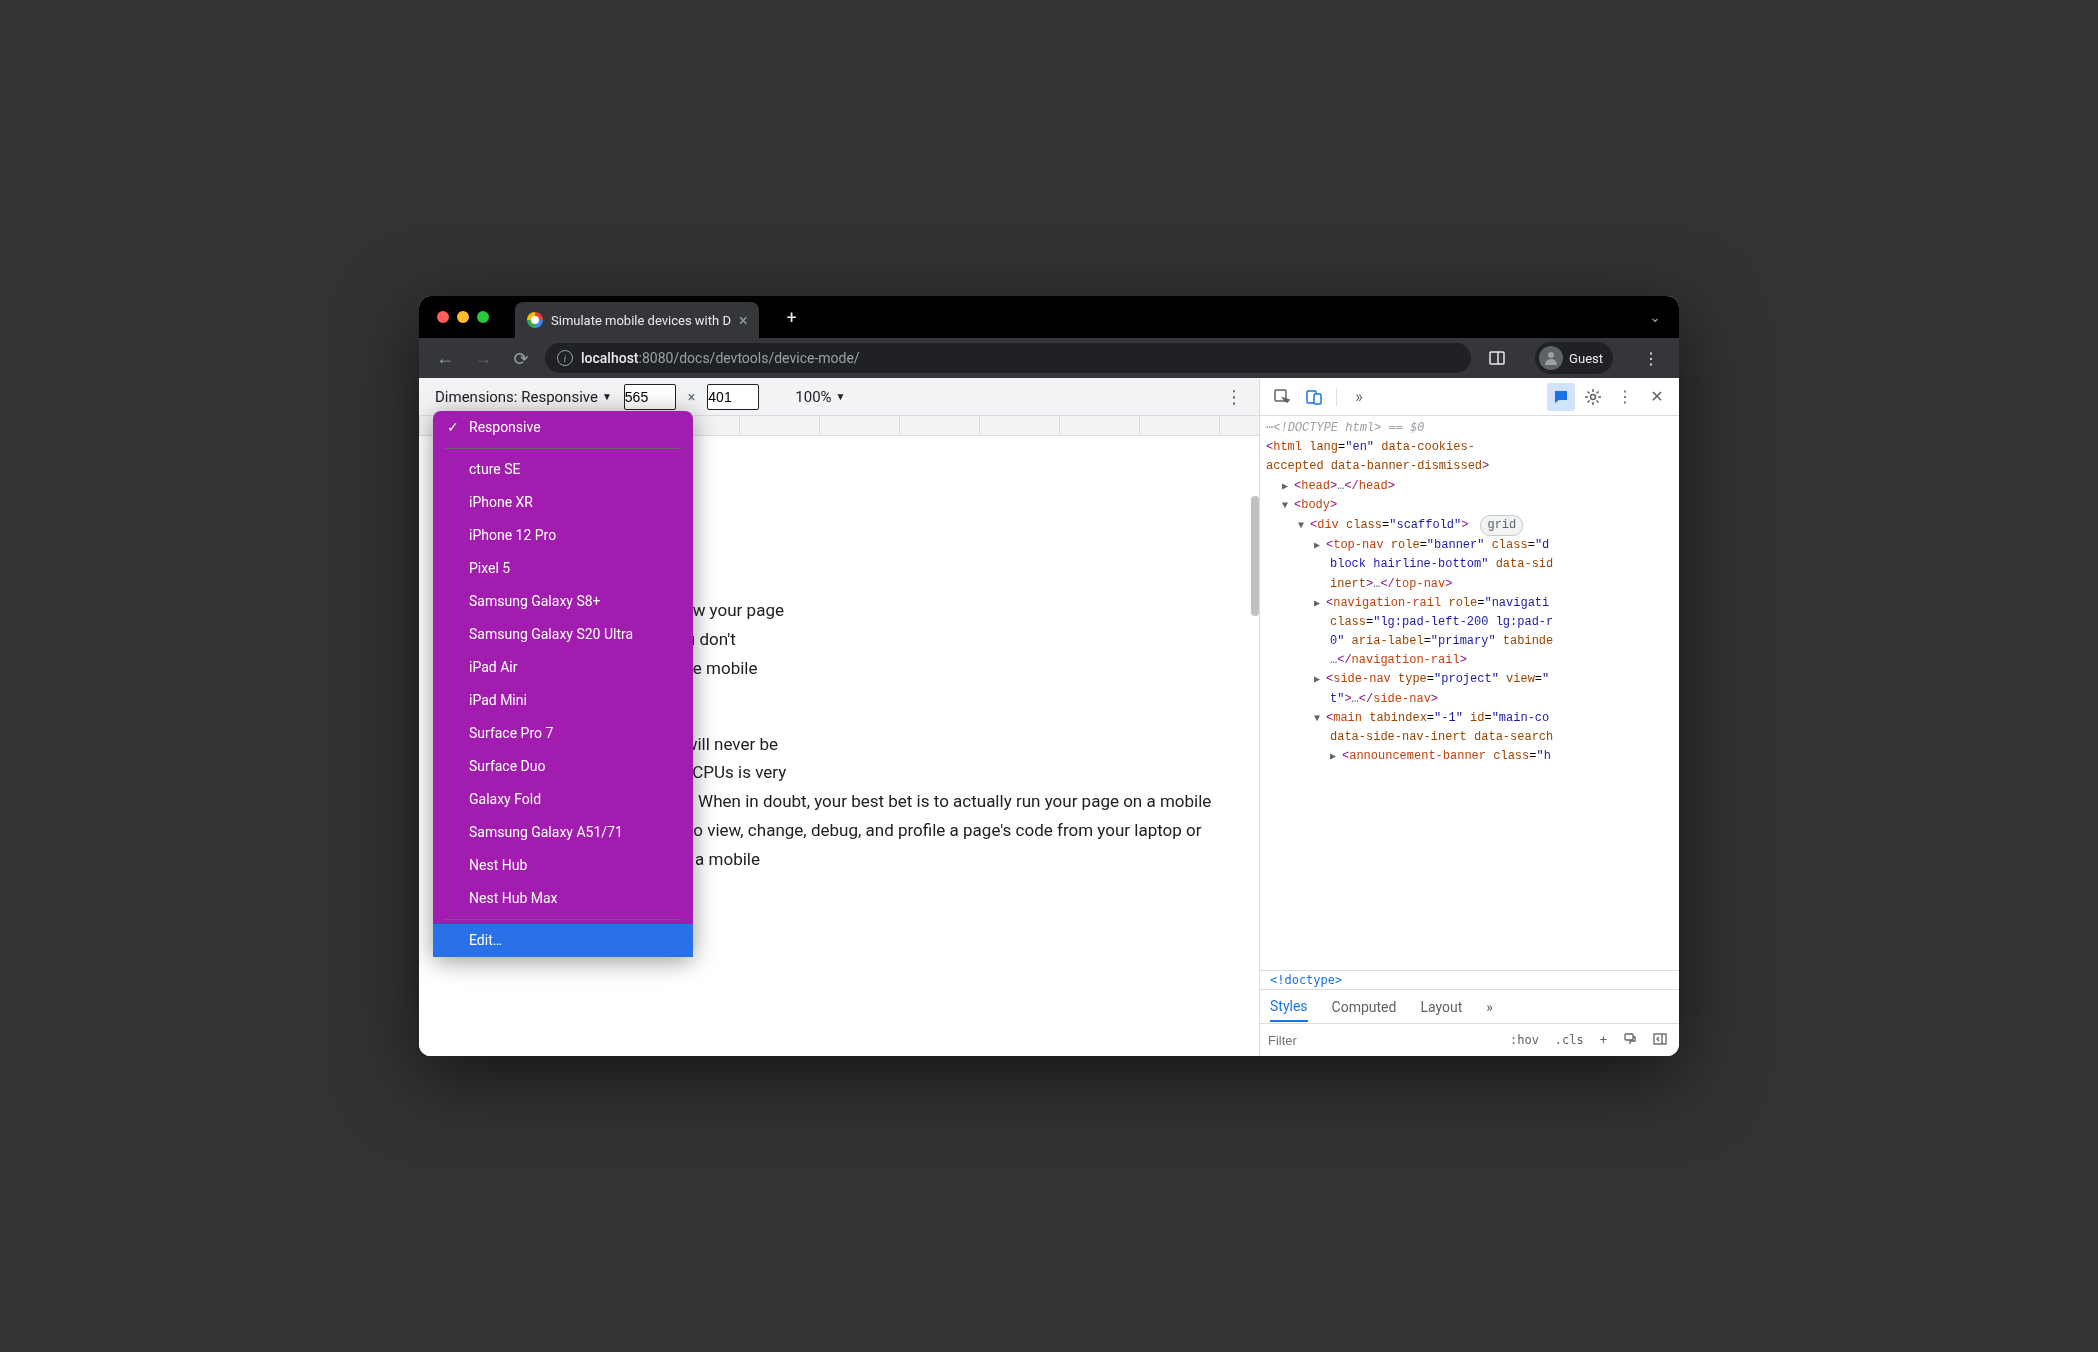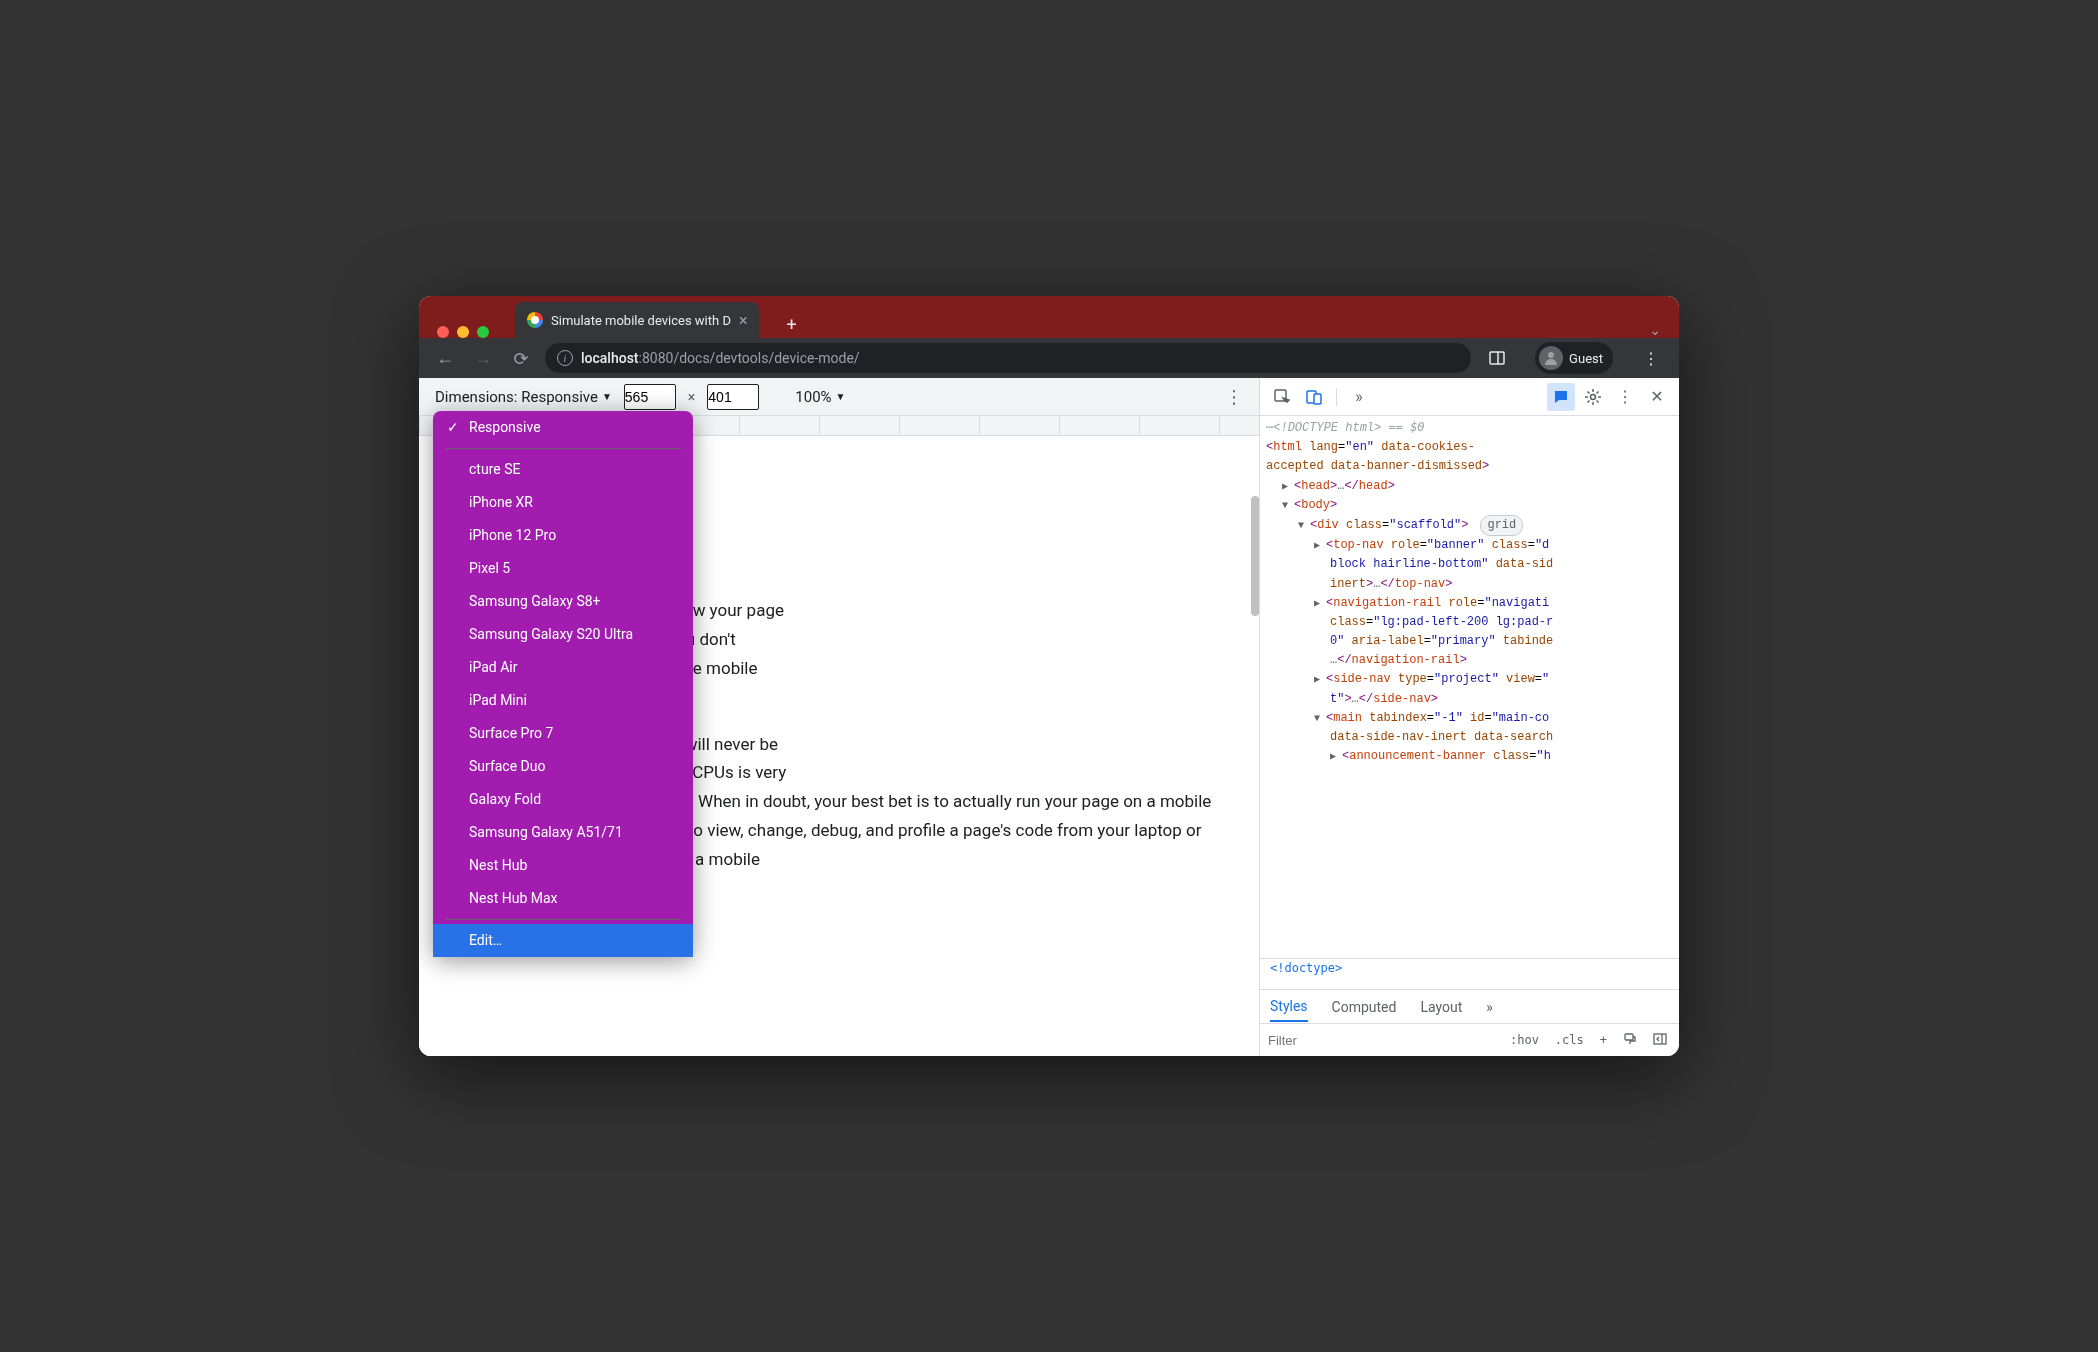--- a/index.html
+++ b/index.html
@@ -1,21 +1,21 @@
 <!DOCTYPE html>
 <html><head>
 <meta charset="utf-8">
 <style>
 * { margin: 0; padding: 0; box-sizing: border-box; }
 body { font-family: -apple-system, BlinkMacSystemFont, 'Segoe UI', Roboto, sans-serif; background: #333; display: flex; align-items: center; justify-content: center; min-height: 100vh; }
 
 .window { width: 1260px; height: 760px; background: #fff; border-radius: 12px; overflow: hidden; box-shadow: 0 20px 80px rgba(0,0,0,0.6); display: flex; flex-direction: column; }
 
 
-.titlebar { background: #7f1d1d; height: 42px; display: flex; align-items: flex-end; padding: 0 18px; gap: 10px; }
+.titlebar { background: #000000; height: 42px; display: flex; align-items: center; padding: 0 18px; gap: 10px; }
 .traffic-lights { display: flex; gap: 8px; margin-right: 16px; }
 .traffic-light { width: 12px; height: 12px; border-radius: 50%; }
 .tl-red { background: #ff5f56; }
 .tl-yellow { background: #ffbd2e; }
 .tl-green { background: #27c93f; }
 .tab { display: flex; align-items: center; background: #35363a; border-radius: 8px 8px 0 0; padding: 8px 12px; gap: 8px; max-width: 280px; margin-top: 6px; height: 36px; }
 .favicon { width: 16px; height: 16px; border-radius: 50%; background: conic-gradient(#ea4335 0 90deg, #4285f4 90deg 180deg, #34a853 180deg 270deg, #fbbc05 270deg 360deg); position: relative; }
 .favicon::after { content: ''; position: absolute; inset: 4px; background: #fff; border-radius: 50%; }
 .tab-title { color: #e8eaed; font-size: 13px; white-space: nowrap; overflow: hidden; text-overflow: ellipsis; flex: 1; }
 .tab-close { color: #9aa0a6; cursor: pointer; font-size: 16px; }
@@ -83,21 +83,21 @@
 .el-attr-val { color: #1a1aa6; }
 .el-punct { color: #881280; }
 .el-expand { color: #5f6368; display: inline-block; width: 12px; cursor: pointer; font-size: 10px; }
 .el-ellipsis { color: #5f6368; }
 .el-badge { display: inline-block; background: #f1f3f4; border: 1px solid #cacaca; border-radius: 10px; padding: 0 6px; font-size: 12px; color: #5f6368; margin-left: 12px; }
 .ind1 { padding-left: 22px; }
 .ind2 { padding-left: 38px; }
 .ind3 { padding-left: 54px; }
 .ind4 { padding-left: 70px; }
 
-.dt-breadcrumb { height: 32px; border-top: 1px solid #dadce0; padding: 2px 10px; font-family: Menlo, monospace; font-size: 12px; color: #1a73e8; border-bottom: 1px solid #dadce0; }
+.dt-breadcrumb { height: 20px; border-top: 1px solid #dadce0; padding: 2px 10px; font-family: Menlo, monospace; font-size: 12px; color: #1a73e8; border-bottom: 1px solid #dadce0; }
 
 .dt-styles-tabs { height: 34px; display: flex; align-items: center; padding: 0 10px; gap: 24px; border-bottom: 1px solid #dadce0; font-size: 14px; color: #5f6368; }
 .styles-tab { cursor: pointer; padding: 6px 0; }
 .styles-tab.active { color: #1a73e8; border-bottom: 2px solid #1a73e8; }
 
 .dt-styles-toolbar { height: 32px; display: flex; align-items: center; padding: 0 8px; gap: 8px; font-size: 12px; color: #5f6368; font-family: Menlo, monospace; }
 .filter-input { flex: 1; border: none; outline: none; font-size: 13px; color: #5f6368; font-family: -apple-system, sans-serif; }
 .styles-btn { cursor: pointer; padding: 0 4px; }
 </style>
 </head>

